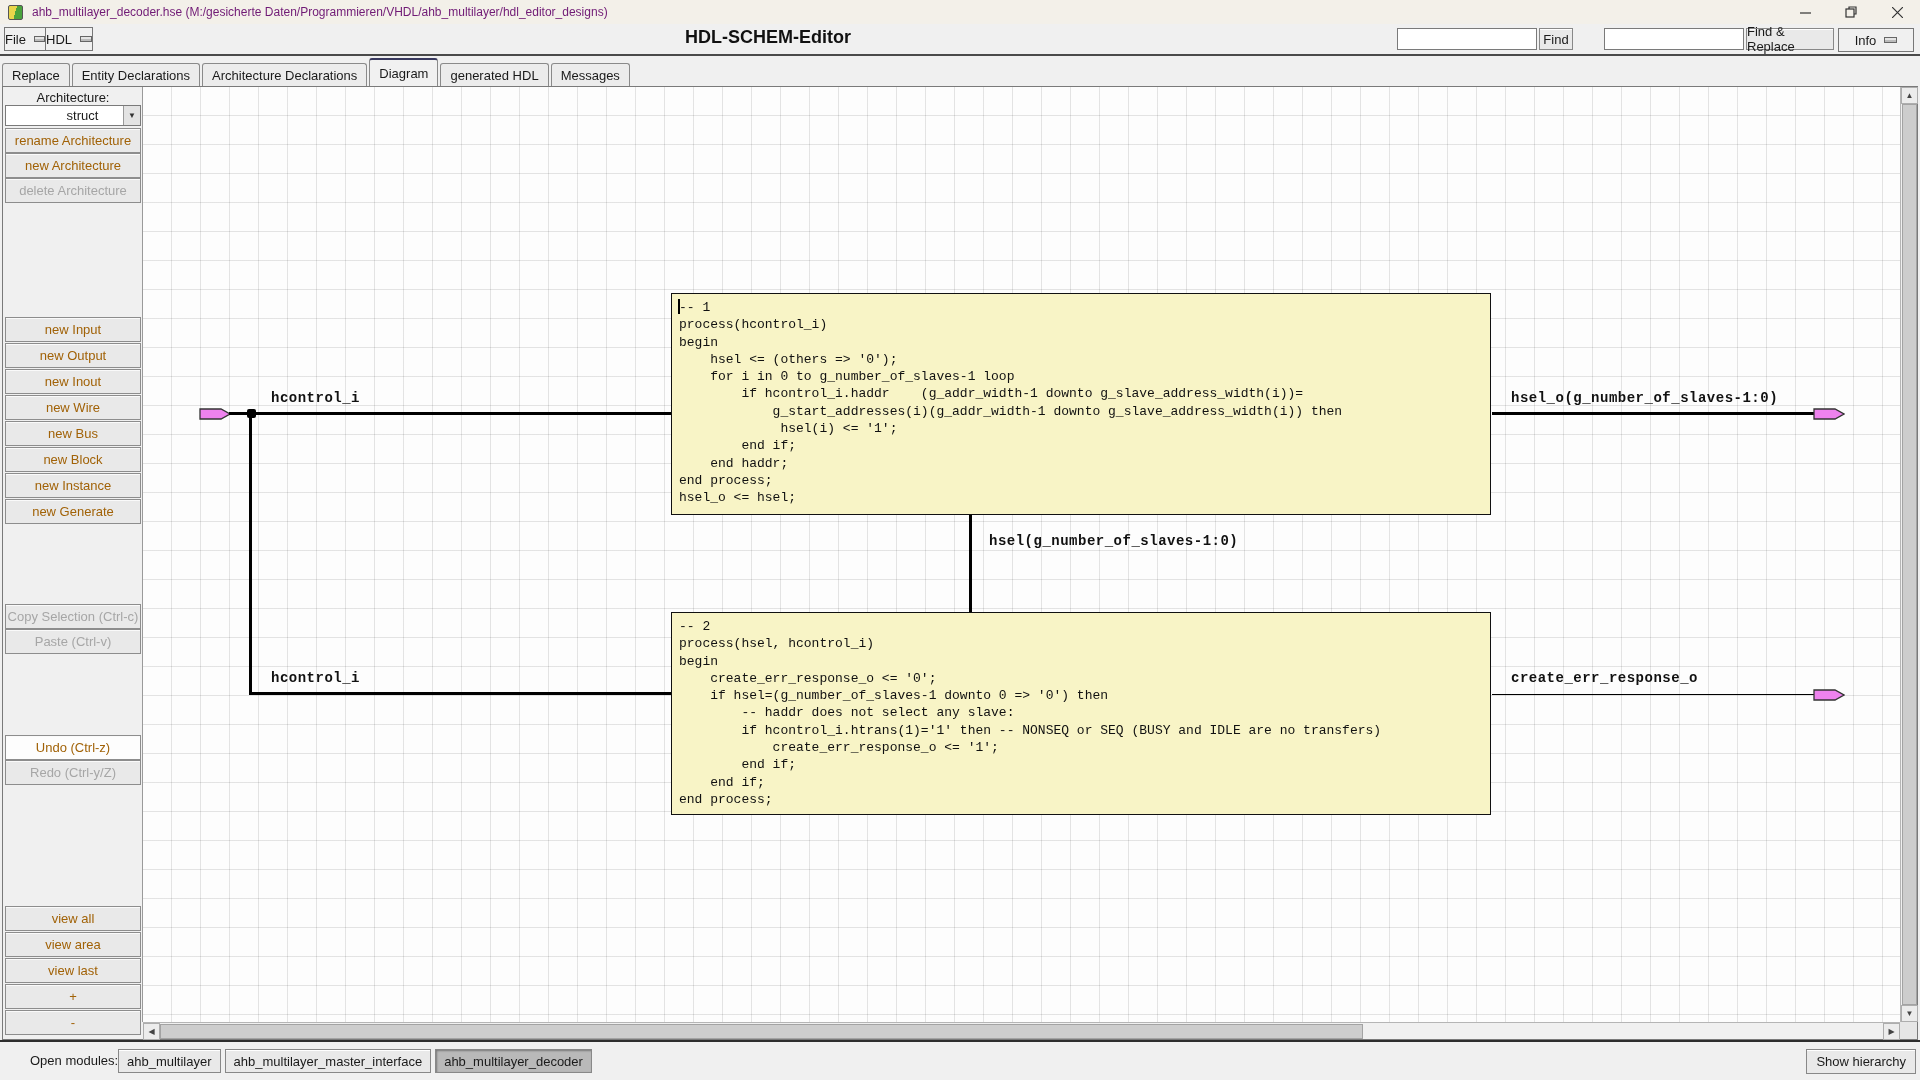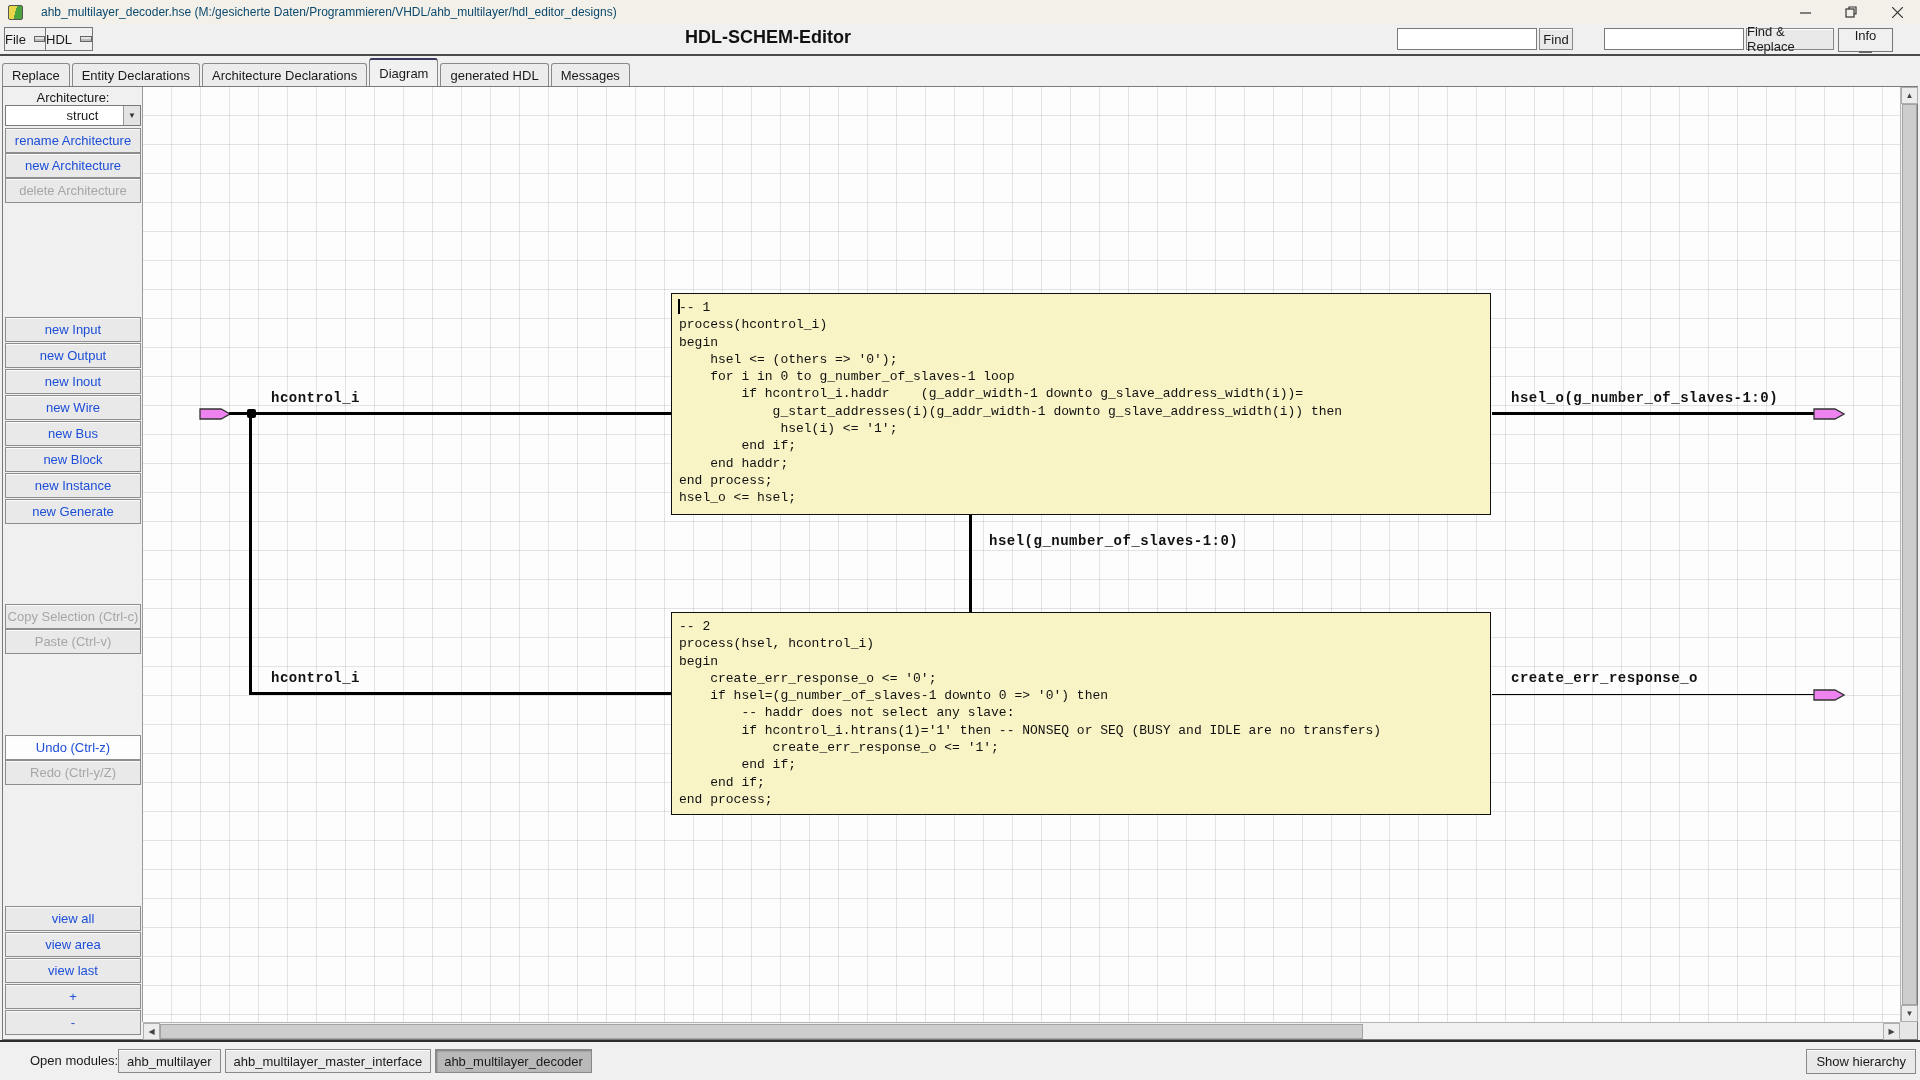--- a/index.html
+++ b/index.html
@@ -4,21 +4,21 @@
 <style>
   * { margin:0; padding:0; box-sizing:border-box; }
   html,body { width:1920px; height:1080px; overflow:hidden; }
   body { font-family:"Liberation Sans", sans-serif; font-size:13px; color:#1a1a1a; background:#f0f0f0; }
   .app { position:relative; width:1920px; height:1080px; background:#f0f0f0; }
 
   
   .titlebar { position:absolute; left:0; top:0; width:1920px; height:24px; background:#f3f0e9; display:flex; align-items:center; }
   .app-icon { width:15px; height:15px; margin-left:8px; border:1px solid #555; border-radius:2px;
               background:linear-gradient(105deg,#e9d64b 48%,#4aa33c 48%); }
-  .title-text { margin-left:18px; font-size:12px; color:#0c4a6e; }
+  .title-text { margin-left:9px; font-size:12px; color:#701a75; }
   .win-controls { position:absolute; right:0; top:0; height:24px; display:flex; }
   .win-btn { width:46px; height:24px; display:flex; align-items:center; justify-content:center; color:#333; }
   .win-btn svg { display:block; }
 
   
   .menubar { position:absolute; left:0; top:24px; width:1920px; height:30px; background:#f0f0f0; }
   .menu-btn { position:absolute; top:3px; height:24px; background:#f0f0f0; border:1px solid #777;
               display:flex; align-items:center; justify-content:center; gap:8px; font-size:13px; }
   .tearoff { width:13px; height:6px; border:1px solid #666; background:#e4e4e4; box-shadow:inset 0 -2px 0 #bbb; }
   .app-title { position:absolute; left:768px; top:3px; transform:translateX(-50%); font-size:18px; font-weight:bold; color:#111; }
@@ -33,21 +33,21 @@
          border-bottom:none; border-radius:3px 3px 0 0; margin-right:2px; font-size:13px; position:relative; }
   .tab.selected { height:28px; background:#f1f1f1; border-top:2px solid #39395e; z-index:4; }
 
   
   .pane { position:absolute; left:2px; top:86px; width:1916px; height:954px; border:1px solid #7a7a7a; background:#f0f0f0; }
 
   
   .sidebar { position:absolute; left:0; top:0; width:140px; bottom:17px; background:#f0f0f0; border-right:1px solid #9a9a9a; }
   .side-label { position:absolute; left:0; width:140px; text-align:center; font-size:13px; }
   .side-btn { position:absolute; left:2px; width:136px; height:25px; background:#e9e9e9; border:1px solid #8d8d8d;
-              display:flex; align-items:center; justify-content:center; font-size:13px; color:#1d4ed8;
+              display:flex; align-items:center; justify-content:center; font-size:13px; color:#a16207;
               box-shadow:inset 0 1px 0 #fafafa; }
   .side-btn.disabled { color:#a6a6a6; }
   .side-btn.bright { background:#fdfdfd; }
   .combo { position:absolute; left:2px; width:136px; height:21px; background:#fff; border:1px solid #7a7a7a; display:flex; align-items:center; }
   .combo .val { flex:1; text-align:center; font-size:13px; }
   .combo .dd { width:17px; height:100%; background:#e3e3e3; border-left:1px solid #9a9a9a; display:flex; align-items:center; justify-content:center; font-size:8px; color:#333; }
 
   
   .canvas { position:absolute; left:140px; top:0; right:17px; bottom:17px; background:#fdfdfd; overflow:hidden;
             background-image:
@@ -119,21 +119,21 @@
     </div>
     <div class="app-title">HDL-SCHEM-Editor</div>
     <input class="entry" style="left: 1397px; width: 140px;">
     <div class="bar-btn" style="left:1539px; width:34px;">
       <span>Find</span>
     </div>
     <input class="entry" style="left: 1604px; width: 140px;">
     <div class="bar-btn" style="left:1746px; width:88px;">
       <span>Find &amp; Replace</span>
     </div>
-    <div class="menu-btn" style="left:1838px; top:4px; width:55px;flex-direction:column;">
+    <div class="menu-btn" style="left:1838px; top:4px; width:76px;">
       <span>Info</span>
       <span class="tearoff"></span>
     </div>
   </div>
   <div class="menubar-sep"></div>
 
   <div class="tabbar" id="tabbar">
       <div class="tab">Replace</div>
       <div class="tab">Entity Declarations</div>
       <div class="tab">Architecture Declarations</div>

